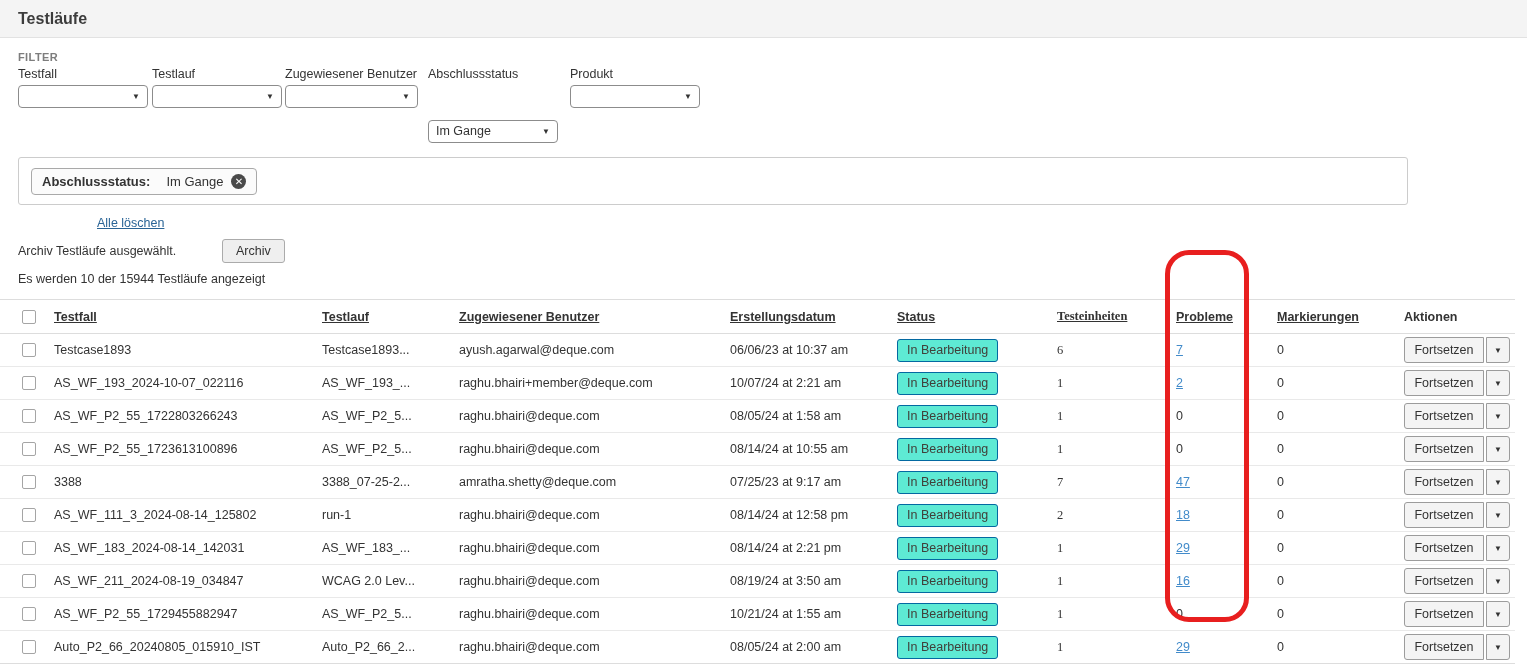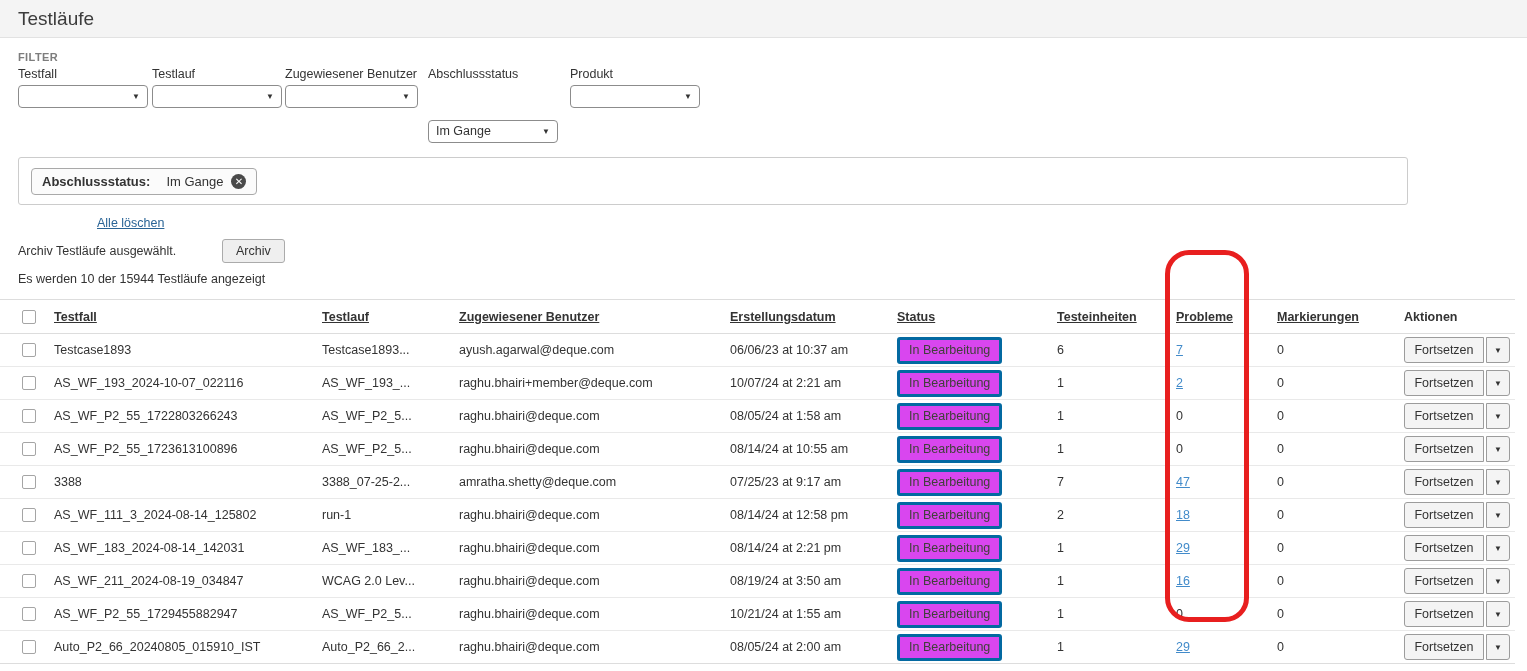--- a/index.html
+++ b/index.html
@@ -15,21 +15,21 @@
 
   
   .titlebar {
     height: 38px;
     background: #f4f4f4;
     border-bottom: 1px solid #e2e2e2;
     display: flex;
     align-items: center;
     padding-left: 18px;
   }
-  .titlebar h1 { font-size: 19px; font-weight: 400; color: #3c3c3c; }
+  .titlebar h1 { font-size: 16px; font-weight: 700; color: #3c3c3c; }
 
   
   .filter-section-label {
     margin: 13px 0 4px 18px;
     font-size: 11px;
     font-weight: bold;
     color: #7d7d7d;
     letter-spacing: .4px;
   }
   .filter-row { display: flex; padding-left: 18px; }
@@ -131,38 +131,38 @@
   .tr:last-child { border-bottom: 1px solid #ddd; }
   .td { flex: none; font-size: 12.5px; white-space: nowrap; overflow: hidden; }
   .th { font-weight: bold; color: #333; }
   .th.sortable { text-decoration: underline; cursor: pointer; }
   .c-check     { width: 16px; }
   .c-testfall  { width: 284px; padding-left: 16px; }
   .c-testlauf  { width: 137px; }
   .c-benutzer  { width: 271px; }
   .c-datum     { width: 167px; }
   .c-status    { width: 160px; }
-  .c-einheiten { width: 119px; }
+  .c-einheiten { width: 119px; font-family: Liberation Serif, serif; }
   .c-probleme  { width: 101px; }
   .c-mark      { width: 127px; }
   .c-aktionen  { width: 110px; overflow: visible; }
   .cb {
     width: 14px; height: 14px;
     appearance: none;
     border: 1px solid #a5a5a5;
     border-radius: 2px;
     background: #fff;
     cursor: pointer;
     display: block;
   }
   .badge {
     display: inline-block;
     padding: 3px 9px 4px;
-    background: #d946ef;
-    border: 3px solid #0369a1;
+    background: #5eead4;
+    border: 1px solid #0369a1;
     border-radius: 3px;
     color: #40403a;
     font-size: 12.5px;
   }
   .plink { color: #428bca; text-decoration: underline; cursor: pointer; }
   .split-btn { display: inline-flex; }
   .btn-main {
     width: 80px; height: 26px;
     font-size: 12.5px;
     font-family: inherit;

